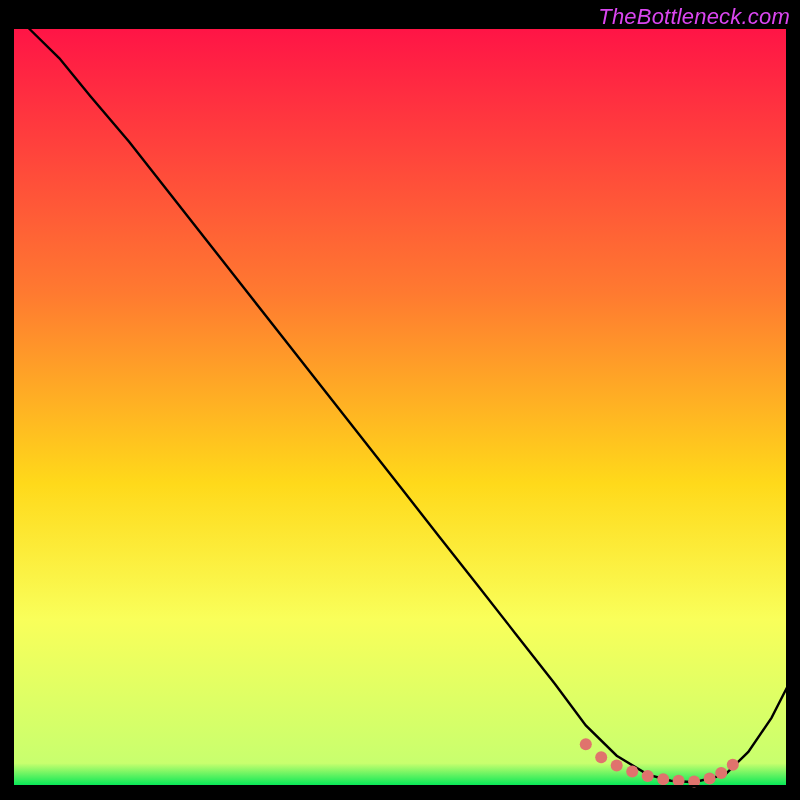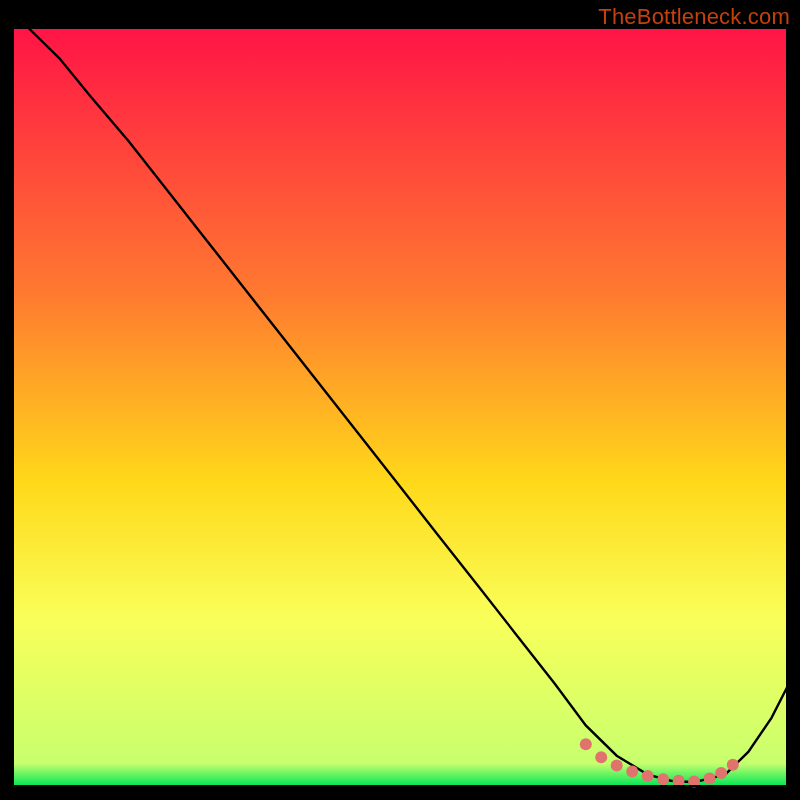--- a/index.html
+++ b/index.html
@@ -14,23 +14,24 @@
   .stage {
     position: relative;
     width: 800px;
     height: 800px;
   }
   .watermark {
     position: absolute;
     top: 4px;
     right: 10px;
     font-size: 22px;
-    color: #c2410c;
+    color: #d946ef;
     letter-spacing: 0.2px;
     user-select: none;
+    font-style: italic;
   }
   svg {
     display: block;
   }
 </style>
 </head>
 <body>
 
 <div class="stage">
 

